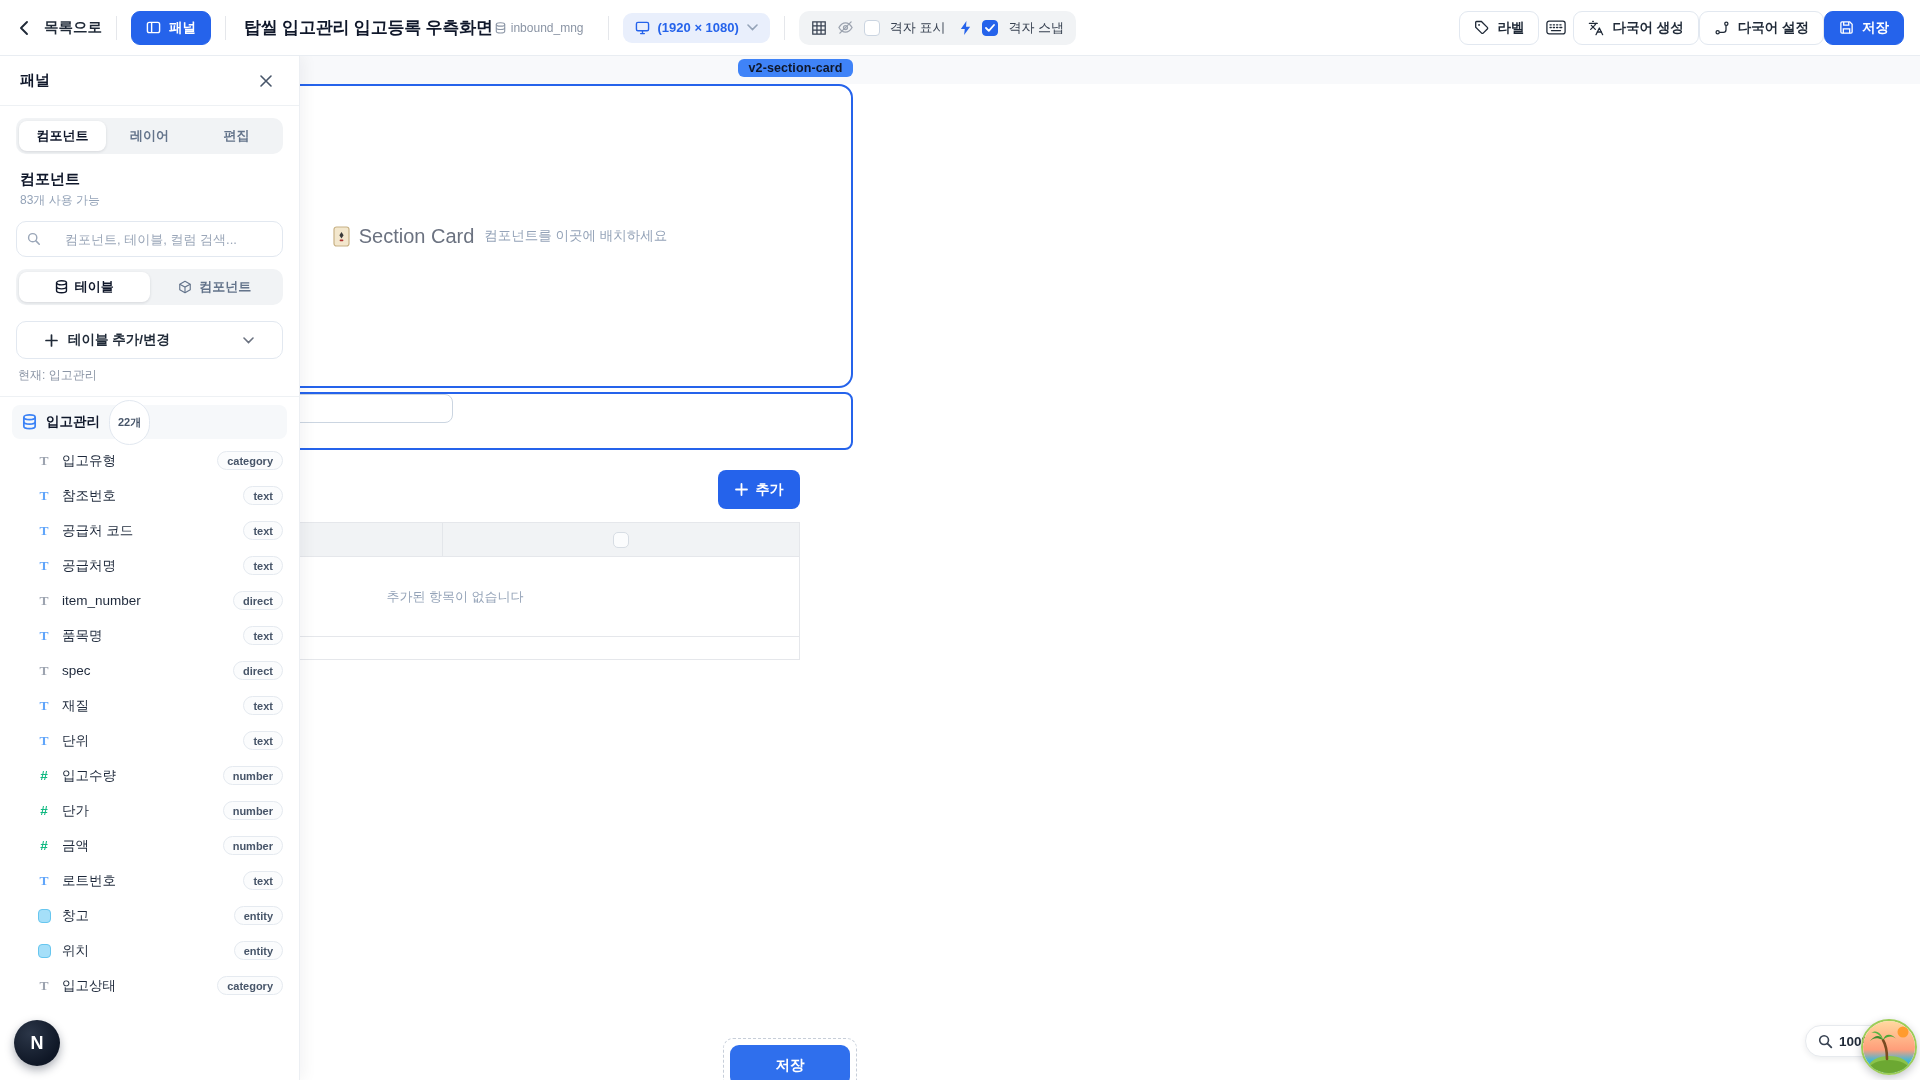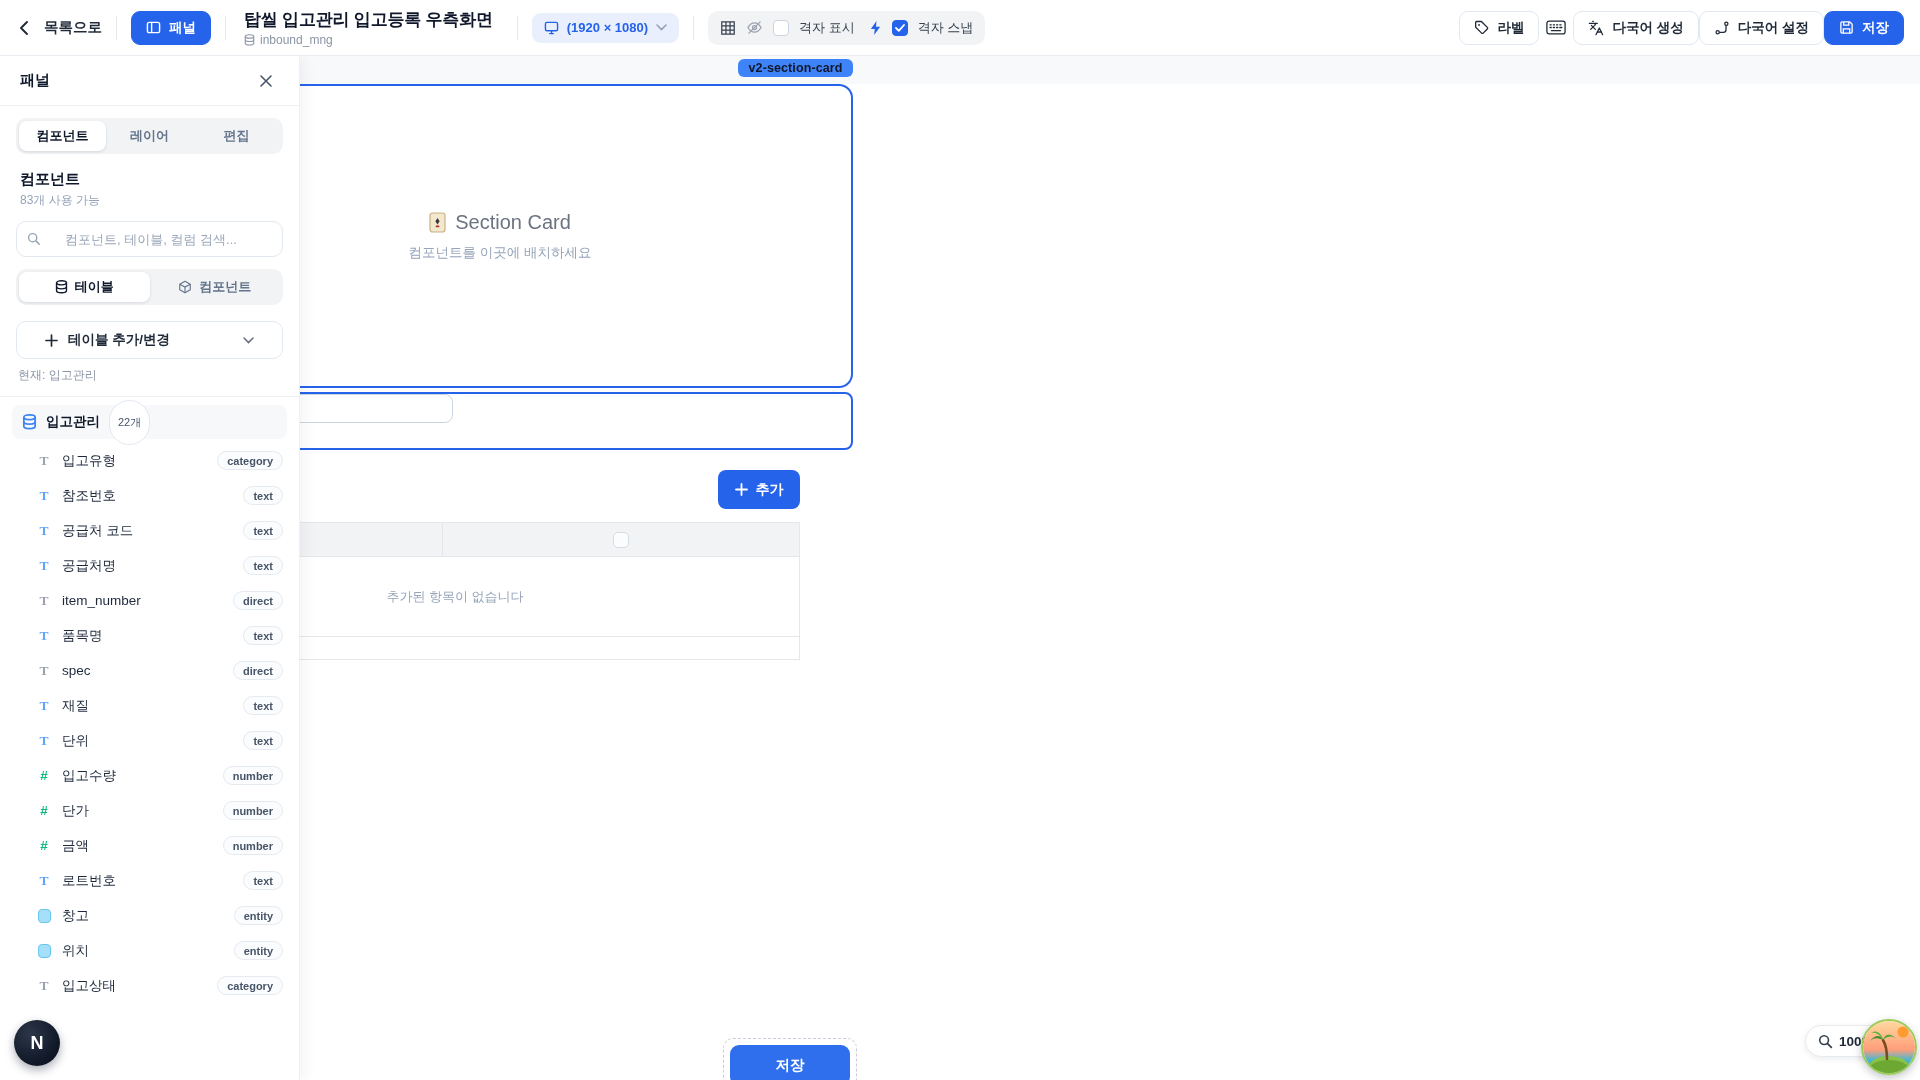--- a/index.html
+++ b/index.html
@@ -10,21 +10,21 @@
   .topbar { position:absolute; left:0; top:0; width:1920px; height:56px; background:#fff;
     border-bottom:1px solid #e9edf2; display:flex; align-items:center; padding:0 16px; z-index:30; }
   .tb-left { display:flex; align-items:center; gap:14px; }
   .back-group { display:flex; align-items:center; gap:10px; cursor:pointer; }
   .back-group span { font-size:14.5px; font-weight:600; color:#1f2937; }
   .vdiv { width:1px; height:24px; background:#e5e7eb; }
   .btn { display:inline-flex; align-items:center; gap:8px; border-radius:9px; font-size:13.5px;
     font-weight:600; height:34px; padding:0 14px; cursor:pointer; white-space:nowrap; }
   .btn-blue { background:#2563eb; color:#fff; border:1px solid #2563eb; }
   .btn-ghost { background:#fff; color:#1f2937; border:1px solid #e2e8f0; }
-  .title-block { display:flex; flex-direction:column; justify-content:center; gap:2px; margin:0 4px; }
+  .title-block { display:flex; justify-content:center; gap:2px; margin:0 4px; }
   .title-block .t { font-size:17px; font-weight:700; color:#0f172a; letter-spacing:-0.2px; }
   .title-block .s { font-size:12px; color:#8b95a5; display:flex; align-items:center; gap:5px; }
   .size-pill { display:inline-flex; align-items:center; gap:8px; background:#e9effc; color:#2563eb;
     border-radius:9px; height:30px; padding:0 12px; font-size:13px; font-weight:600; cursor:pointer; }
   .grid-group { display:inline-flex; align-items:center; gap:10px; background:#f1f3f5;
     border-radius:10px; height:34px; padding:0 12px; }
   .grid-group .lbl { font-size:13px; font-weight:400; color:#374151; }
   .cbx { width:16px; height:16px; border-radius:4px; border:1.5px solid #cbd5e1; background:#fff;
     display:inline-flex; align-items:center; justify-content:center; cursor:pointer; }
   .cbx.checked { background:#2563eb; border-color:#2563eb; }
@@ -58,21 +58,21 @@
   .modestrip .mode.active { background:#fff; color:#0f172a; box-shadow:0 1px 3px rgba(15,23,42,.12); }
   .add-table-btn { margin:16px 16px 0; height:38px; border:1px solid #e2e8f0; border-radius:10px;
     display:flex; align-items:center; gap:10px; padding:0 28px; font-size:13.5px; font-weight:600;
     color:#1f2937; cursor:pointer; background:#fff; }
   .add-table-btn .chev { margin-left:auto; color:#6b7280; }
   .current-lbl { margin:8px 18px 0; font-size:12px; color:#8b95a5; }
   .panel-div { height:1px; background:#eef1f4; margin:12px 0 8px; }
   .group-row { margin:0 12px; background:#f6f8fa; border-radius:8px; height:34px;
     display:flex; align-items:center; gap:9px; padding:0 10px; }
   .group-row .gname { font-size:13.5px; font-weight:700; color:#0f172a; }
-  .group-pill { font-size:11px; font-weight:400; color:#475569; background:#fff;
+  .group-pill { font-size:11px; font-weight:700; color:#475569; background:#fff;
     border:1px solid #e2e8f0; border-radius:999px; padding:14px 8px; }
   .fields { margin-top:4px; }
   .field-row { height:35px; display:flex; align-items:center; gap:10px; padding:0 16px 0 36px;
     cursor:grab; }
   .fi { width:16px; display:flex; align-items:center; justify-content:center; font-weight:700;
     font-size:13.5px; font-family:"Liberation Serif", serif; }
   .fi.t-blue { color:#60a5fa; } .fi.t-gray { color:#9ca3af; }
   .fi.num { color:#10b981; font-family:"Liberation Sans",sans-serif; }
   .fi.ent { color:#7dd3fc; }
   .fi.ent .esq { width:13px; height:14px; border-radius:4px; background:#a5dff9;
@@ -89,21 +89,21 @@
     display:flex; align-items:center; justify-content:center; font-size:18px; font-weight:700;
     box-shadow:0 4px 10px rgba(15,23,42,.35); cursor:pointer; z-index:5; }
 
   
   .canvas { position:absolute; left:0; top:56px; width:1920px; height:1024px; background:#fff; z-index:1; }
   .canvas-strip { position:absolute; left:0; top:0; width:1920px; height:28px; background:#f8f9fb; }
   .sel-tag { position:absolute; left:738px; top:3px; width:115px; height:18px; background:#3f83f8;
     color:#0f172a; font-size:12.5px; font-weight:600; border-radius:6px; display:flex; align-items:center;
     justify-content:center; letter-spacing:0.1px;text-align:center; }
   .section-card { position:absolute; left:147px; top:28px; width:706px; height:304px; background:#fff;
-    border:2.5px solid #2563eb; border-radius:14px; display:flex; flex-direction:column;
+    border:2.5px solid #2563eb; border-radius:14px; display:flex; flex-direction:row;
     align-items:center; justify-content:center; gap:10px; cursor:pointer; }
   .sc-title { display:flex; align-items:center; gap:9px; font-size:20px; color:#6b7280; }
   .sc-hint { font-size:13.5px; color:#94a3b8; }
   .sub-container { position:absolute; left:147px; top:336px; width:706px; height:58px; background:#fff;
     border:2.5px solid #2563eb; border-radius:8px; }
   .small-box { position:absolute; left:160px; top:338px; width:293px; height:29px; background:#fff;
     border:1.5px solid #cbd5e1; border-radius:8px; }
   .add-btn { position:absolute; left:718px; top:414px; width:82px; height:39px; background:#2563eb;
     color:#fff; border-radius:8px; display:flex; align-items:center; justify-content:center; gap:8px;
     font-size:14px; font-weight:600; cursor:pointer; }

